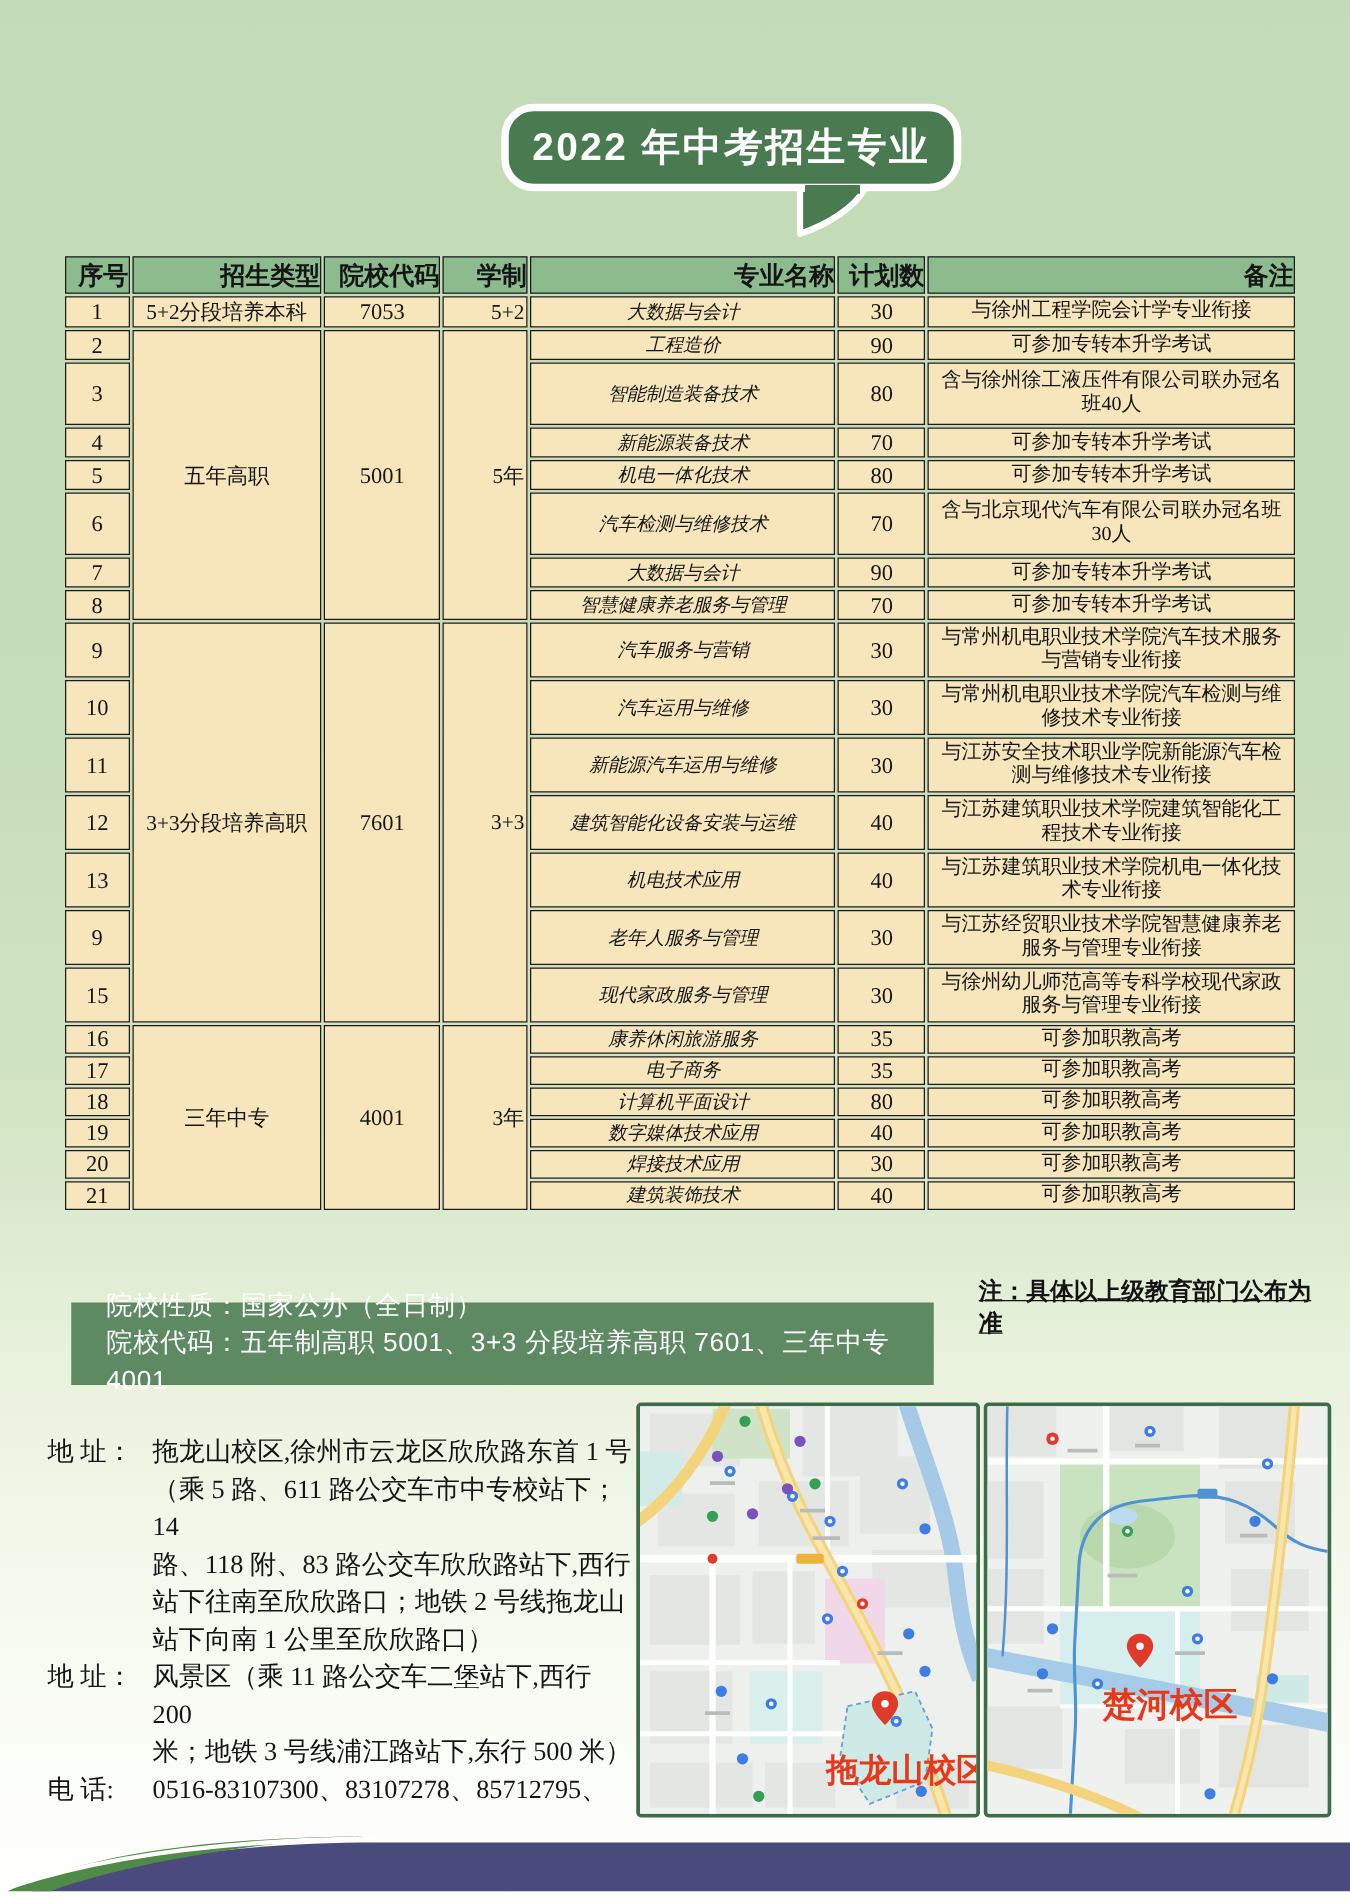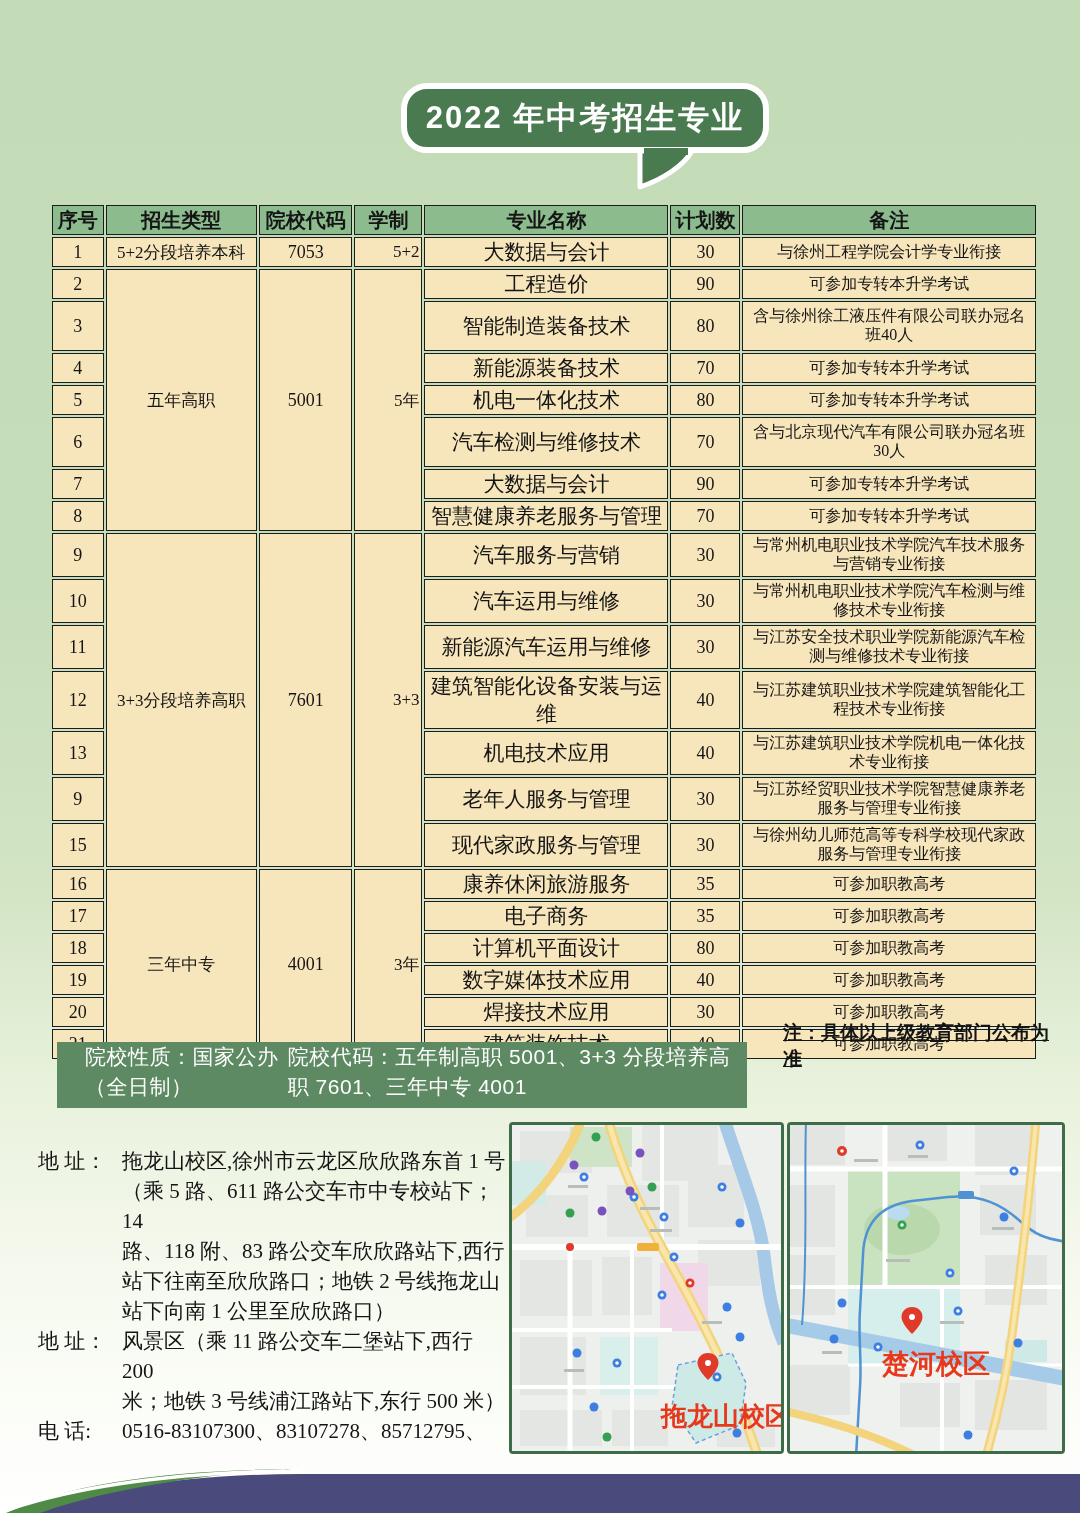--- a/index.html
+++ b/index.html
@@ -14,36 +14,36 @@
   .bubble-text{color:#ffffff;font-size:31px;font-weight:bold;letter-spacing:2px;}
   .bubble-tail{left:630px;top:148px;width:72px;height:44px;z-index:3;}
 
   
   .table-wrap{left:50px;top:203px;width:988px;}
   table{border-collapse:separate;border-spacing:2px;table-layout:fixed;width:988px;
         font-family:"Liberation Serif","DejaVu Serif",serif;color:#151515;}
   th{background:#8cbc8e;border:1.5px solid #1c1c1c;font-size:20px;font-weight:bold;padding:0;}
   td{background:#f7e5bb;border:1.5px solid #1c1c1c;text-align:center;vertical-align:middle;
      padding:0 2px;overflow:hidden;}
-  tr.h-head{height:30px;}
+  tr.h-head{height:30px;text-align:right;}
   tr.h-s{height:24px;}
   tr.h-t{height:50px;}
   tr.h-m{height:44px;}
   tr.h-x{height:19px;}
   .c-seq{font-size:18px;}
   .c-type{font-size:17px;}
   .c-code{font-size:18px;}
   .c-dur{font-size:17px;text-align:right;}
-  .c-major{font-size:21px;}
+  .c-major{font-size:15px;font-style:italic;}
   .c-plan{font-size:18px;}
   .c-remark{font-size:16px;line-height:1.18;margin-top:33px;}
 
   
   .info-bar{left:57px;top:1042px;width:690px;height:66px;background:#5d8a62;color:#ffffff;
-            display:flex;flex-direction:row;justify-content:center;padding-left:28px;box-sizing:border-box;}
+            display:flex;flex-direction:column;justify-content:center;padding-left:28px;box-sizing:border-box;}
   .info-line{font-size:21px;line-height:30px;letter-spacing:0.5px;}
   .note{left:783px;top:1020px;width:270px;font-size:19px;font-weight:bold;color:#141414;text-decoration:underline;}
 
   
   .contact{left:38px;top:1146px;width:470px;color:#141414;
            font-family:"Liberation Serif","DejaVu Serif",serif;font-size:21px;line-height:30px;}
   .addr-row{display:flex;}
   .addr-label{width:84px;flex:0 0 84px;}
   .addr-body{flex:1;}
 

